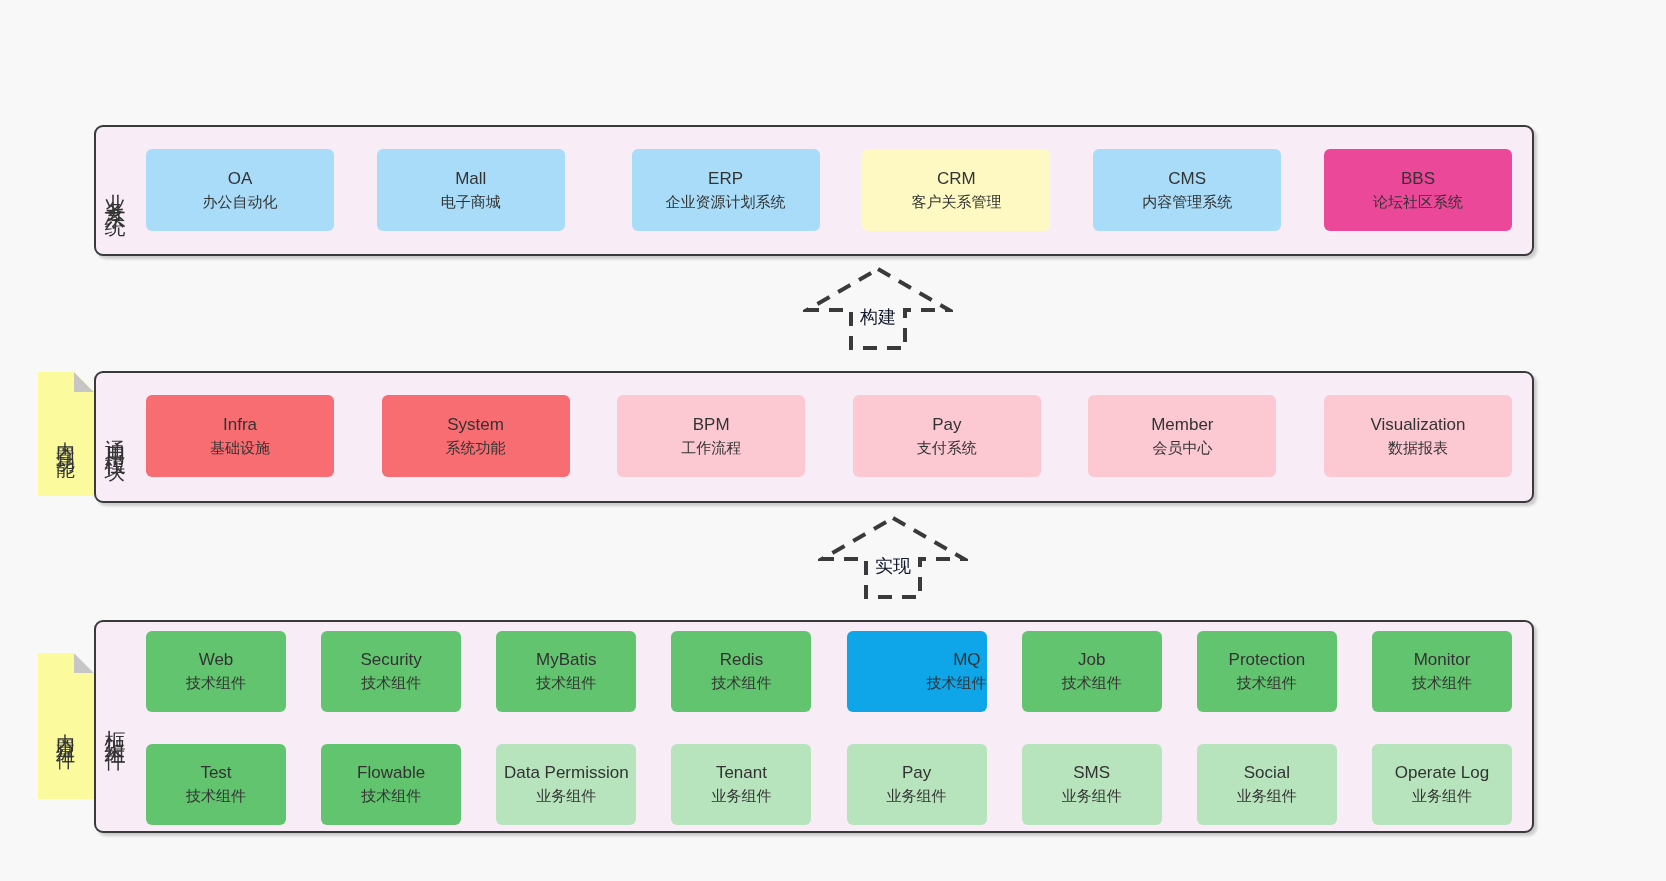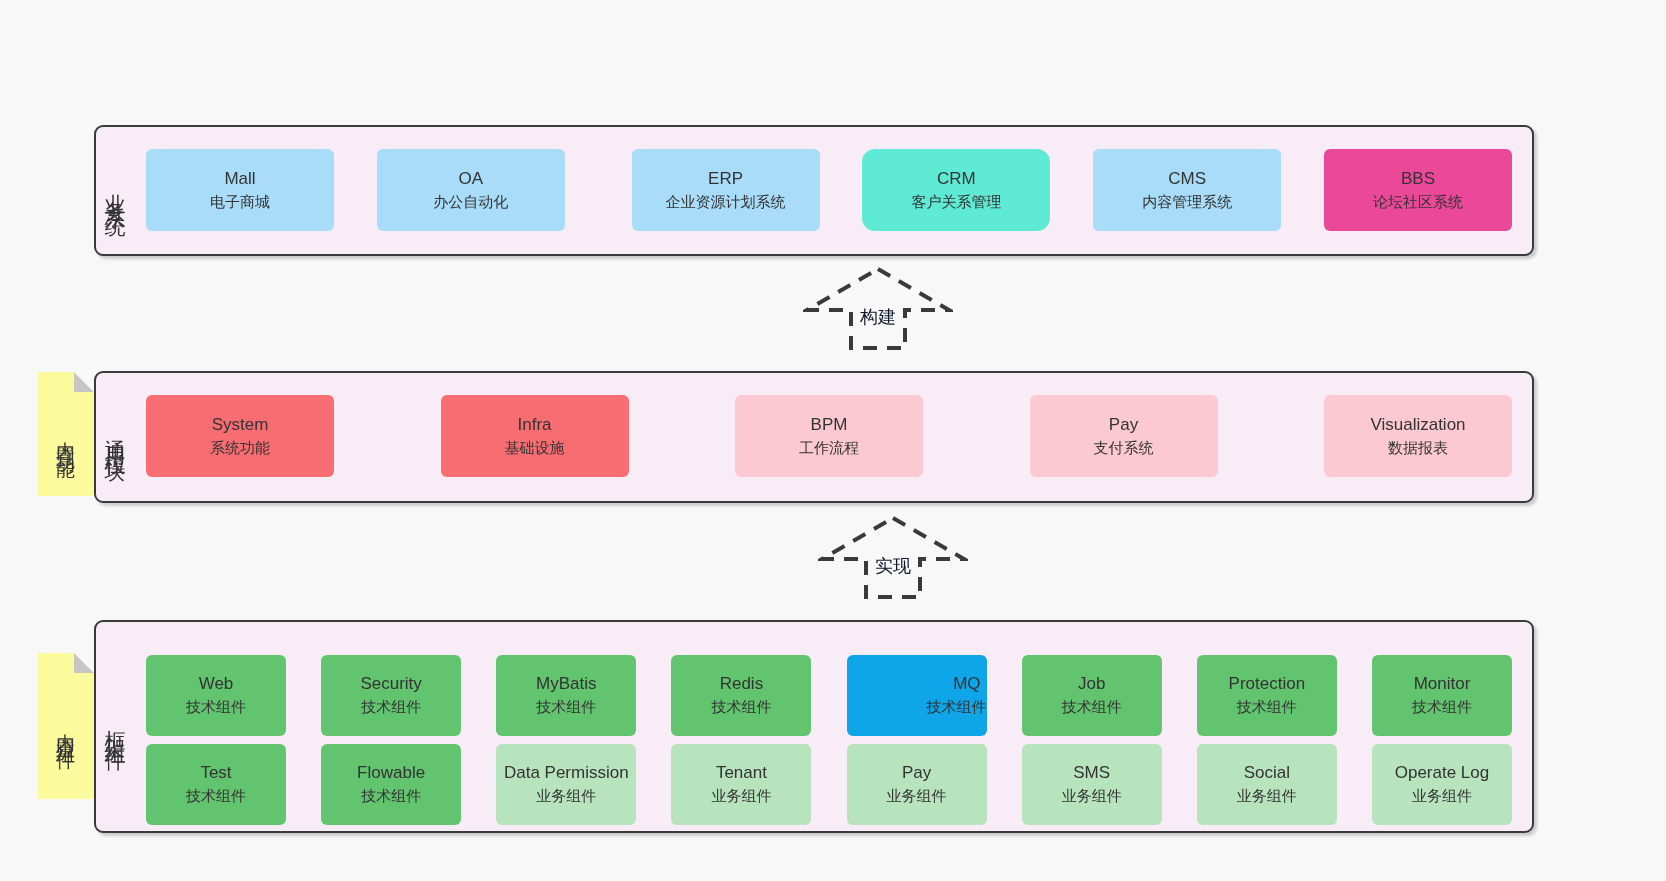--- a/index.html
+++ b/index.html
@@ -16,21 +16,21 @@
   #panel-components{top:620px;height:209px;}
 
   .vlabel{
     position:absolute;left:9px;top:50%;transform:translateY(-50%);
     writing-mode:vertical-rl;text-orientation:upright;
     font-size:21px;letter-spacing:7px;color:#333;line-height:1;
   }
 
   .row{position:absolute;left:50px;right:20px;display:flex;justify-content:space-between;}
   .row-mid{top:22px;}
-  #components-row-1{top:33px;}
+  #components-row-1{top:9px;}
   #components-row-2{top:122px;}
 
   .box{
     border-radius:6px;display:flex;flex-direction:column;align-items:center;justify-content:center;
     text-align:center;color:#333;
   }
   .w6 .box{width:188px;height:82px;}
   .w8 .box{width:140px;height:81px;}
   .bname{font-size:17px;line-height:1.35;padding:0 6px;}
   .bdesc{font-size:15px;line-height:1.45;}
@@ -58,32 +58,32 @@
 </style>
 </head>
 <body>
 
 <div class="page">
 
   <section class="panel" id="panel-business">
     <div class="vlabel">业务系统</div>
     <div class="row row-mid w6" id="business-boxes">
         <div class="box" style="background: rgb(169, 220, 248);">
+          <div class="bname">OA</div>
+          <div class="bdesc">办公自动化</div>
+        </div>
+        <div class="box" style="background: rgb(169, 220, 248);">
           <div class="bname">Mall</div>
           <div class="bdesc">电子商城</div>
-        </div>
-        <div class="box" style="background: rgb(169, 220, 248);">
-          <div class="bname">OA</div>
-          <div class="bdesc">办公自动化</div>
         </div>
         <div class="box" style="background: rgb(169, 220, 248); margin-left: 24px;">
           <div class="bname">ERP</div>
           <div class="bdesc">企业资源计划系统</div>
         </div>
-        <div class="box" style="background: #5eead4; border-radius: 13px;">
+        <div class="box" style="background: #fef9c3;">
           <div class="bname">CRM</div>
           <div class="bdesc">客户关系管理</div>
         </div>
         <div class="box" style="background: rgb(169, 220, 248);">
           <div class="bname">CMS</div>
           <div class="bdesc">内容管理系统</div>
         </div>
         <div class="box" style="background: #ec4899;">
           <div class="bname">BBS</div>
           <div class="bdesc">论坛社区系统</div>
@@ -100,34 +100,38 @@
 
   <div class="note" id="note-modules">
     <div class="fold"></div>
     <div class="vtext">内置功能</div>
   </div>
 
   <section class="panel" id="panel-modules">
     <div class="vlabel">通用模块</div>
     <div class="row row-mid w6" id="modules-boxes">
         <div class="box" style="background: rgb(247, 109, 114);">
+          <div class="bname">Infra</div>
+          <div class="bdesc">基础设施</div>
+        </div>
+        <div class="box" style="background: rgb(247, 109, 114);">
           <div class="bname">System</div>
           <div class="bdesc">系统功能</div>
         </div>
-        <div class="box" style="background: rgb(247, 109, 114);">
-          <div class="bname">Infra</div>
-          <div class="bdesc">基础设施</div>
-        </div>
         <div class="box" style="background: rgb(252, 201, 211);">
           <div class="bname">BPM</div>
           <div class="bdesc">工作流程</div>
         </div>
         <div class="box" style="background: rgb(252, 201, 211);">
           <div class="bname">Pay</div>
           <div class="bdesc">支付系统</div>
+        </div>
+        <div class="box" style="background: rgb(252, 201, 211);">
+          <div class="bname">Member</div>
+          <div class="bdesc">会员中心</div>
         </div>
         <div class="box" style="background: rgb(252, 201, 211);">
           <div class="bname">Visualization</div>
           <div class="bdesc">数据报表</div>
         </div>
       </div>
   </section>
 
   <div class="arrow" id="arrow-implement">
     <svg width="150" height="86" viewBox="0 0 150 86">

